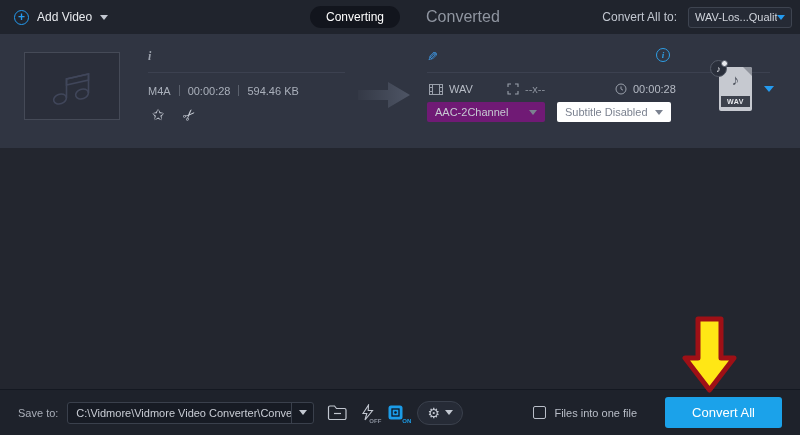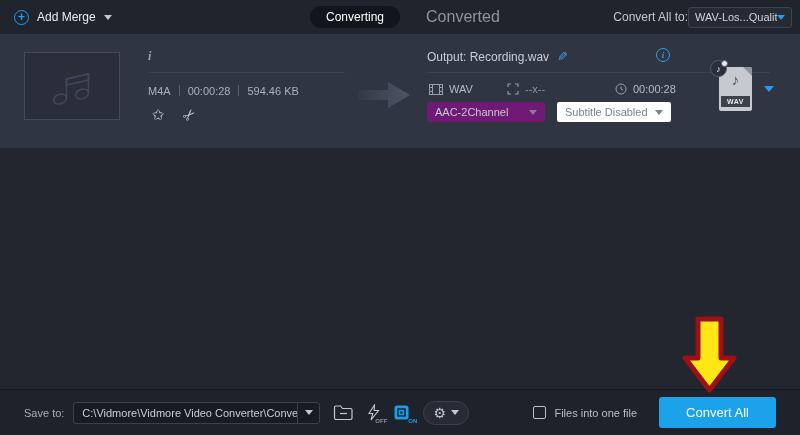--- a/index.html
+++ b/index.html
@@ -10,21 +10,21 @@
   
   .topbar { position:absolute; left:0; top:0; width:800px; height:34px; background:#20242d; }
   .addfiles { position:absolute; left:14px; top:0; height:34px; display:flex; align-items:center; gap:8px; cursor:pointer; }
   .plus-circle { width:15px; height:15px; border-radius:50%; border:1.5px solid #249bf0; color:#249bf0;
                  display:flex; align-items:center; justify-content:center; font-size:12px; line-height:1; font-weight:bold; }
   .addfiles-label { color:#e8eaee; font-size:12px; }
   .caret { width:0; height:0; border-left:4px solid transparent; border-right:4px solid transparent; border-top:5px solid #c3c8d1; }
   .tabs { position:absolute; left:310px; top:0; height:34px; display:flex; align-items:center; gap:20px; }
   .tab-pill { background:#12151d; border-radius:13px; padding:4px 16px; color:#ffffff; font-size:12px; cursor:pointer; }
   .tab-plain { color:#8f95a0; font-size:16px; cursor:pointer; padding:4px 6px; }
-  .convertto { position:absolute; right:8px; top:0; height:34px; display:flex; align-items:center; gap:0; }
+  .convertto { position:absolute; right:8px; top:0; height:34px; display:flex; align-items:center; gap:11px; }
   .convertto-label { color:#c2c7d0; font-size:12px; }
   .convertto-dd { width:104px; height:21px; background:#252a35; border:1px solid #3e4450; border-radius:3px;
                   display:flex; align-items:center; padding:0 6px; cursor:pointer; }
   .convertto-dd span.val { flex:1; color:#d0d4dc; font-size:11px; white-space:nowrap; overflow:hidden; }
   .caret-blue { width:0; height:0; border-left:4px solid transparent; border-right:4px solid transparent; border-top:5px solid #249bf0; }
 
   
   .filerow { position:absolute; left:0; top:34px; width:800px; height:114px; background:#303542; }
   .thumb { position:absolute; left:24px; top:18px; width:96px; height:68px; background:#2a2e3a; border:1px solid #454a57; display:flex; align-items:center; justify-content:center; }
   .src-title { position:absolute; left:148px; top:15px; display:flex; align-items:center; gap:10px; color:#c9cdd5; font-size:12px; }
@@ -63,49 +63,49 @@
   .docbadge { position:absolute; left:-9px; top:-7px; width:17px; height:17px; border-radius:50%; background:#2a2f3b; border:1px solid #555b68;
               color:#e8eaee; font-size:9px; display:flex; align-items:center; justify-content:center; }
   .docbadge .mini { position:absolute; right:-2px; top:-1px; width:7px; height:7px; border-radius:50%; background:#e8eaee; border:1px solid #555b68; }
   .doc-caret { position:absolute; left:764px; top:52px; width:0; height:0; border-left:5px solid transparent; border-right:5px solid transparent; border-top:6px solid #249bf0; cursor:pointer; }
 
   
   .mainarea { position:absolute; left:0; top:148px; width:800px; height:241px; background:#23262f; }
 
   
   .bottombar { position:absolute; left:0; top:389px; width:800px; height:46px; background:#1e222b; border-top:1px solid #141821;
-               display:flex; align-items:center; padding:0 24px;justify-content:center; }
+               display:flex; align-items:center; padding:0 18px;justify-content:center; }
   .saveto-label { color:#a9aeb8; font-size:11px; margin-right:9px; }
   .path-field { width:247px; height:22px; background:#171b24; border:1px solid #3a404c; border-radius:3px; display:flex; align-items:center; }
   .path-text { flex:1; color:#c9cdd5; font-size:11px; padding:0 8px; white-space:nowrap; overflow:hidden; }
   .path-caret-wrap { width:22px; height:100%; border-left:1px solid #3a404c; display:flex; align-items:center; justify-content:center; cursor:pointer; }
   .iconbtn { margin-left:13px; position:relative; display:flex; align-items:center; justify-content:center; cursor:pointer; }
   .sub-lbl { position:absolute; right:-7px; bottom:-3px; font-size:6px; color:#8a909c; font-weight:bold; }
   .sub-lbl.on { color:#1b9ce8; }
   .gear-pill { margin-left:13px; width:46px; height:24px; background:#262b36; border:1px solid #3a404c; border-radius:12px;
                display:flex; align-items:center; justify-content:center; gap:5px; cursor:pointer; }
   .gear-glyph { color:#c2c7d0; font-size:14px; line-height:1; }
   .spacer { flex:1; }
   .checkbox { width:13px; height:13px; border:1.5px solid #b9bec8; border-radius:2px; background:transparent; cursor:pointer; }
   .merge-label { color:#b9bec8; font-size:11px; margin-left:8px; }
-  .convert-btn { margin-left:22px; width:117px; height:31px; background:#1ba2ea; border:none; border-radius:3px;
+  .convert-btn { margin-left:28px; width:117px; height:31px; background:#1ba2ea; border:none; border-radius:3px;
                  color:#ffffff; font-size:13px; font-family:inherit; cursor:pointer; }
 
   
   .annot-arrow { position:absolute; left:682px; top:316px; pointer-events:none; }
 </style>
 </head>
 <body>
 
 <div class="app">
 
   <div class="topbar">
     <div class="addfiles">
       <span class="plus-circle">+</span>
-      <span class="addfiles-label">Add Merge</span>
+      <span class="addfiles-label">Add Video</span>
       <span class="caret"></span>
     </div>
     <div class="tabs">
       <span class="tab-pill">Converting</span>
       <span class="tab-plain">Converted</span>
     </div>
     <div class="convertto">
       <span class="convertto-label">Convert All to:</span>
       <div class="convertto-dd">
         <span class="val">WAV-Los...Quality</span>
@@ -146,21 +146,20 @@
       <defs>
         <linearGradient id="ag" x1="0" y1="0" x2="1" y2="0">
           <stop offset="0" stop-color="#343946"></stop>
             <stop offset="1" stop-color="#4e5565"></stop>
         </linearGradient>
       </defs>
       <polygon points="0,10 30,10 30,2 52,15 30,28 30,20 0,20" fill="url(#ag)"></polygon>
     </svg>
 
     <div class="out-title">
-      <span>Output: Recording.wav</span>
       <span class="pencil">✎</span>
     </div>
     <div class="info-circle">i</div>
     <div class="divider div-out"></div>
 
     <div class="fmt-row">
       <span class="fmt-g fmt-g1">
         <svg width="14" height="11" viewBox="0 0 14 11">
           <g fill="none" stroke="#9aa0ab" stroke-width="1">
             <rect x="0.5" y="0.5" width="13" height="10"></rect>

